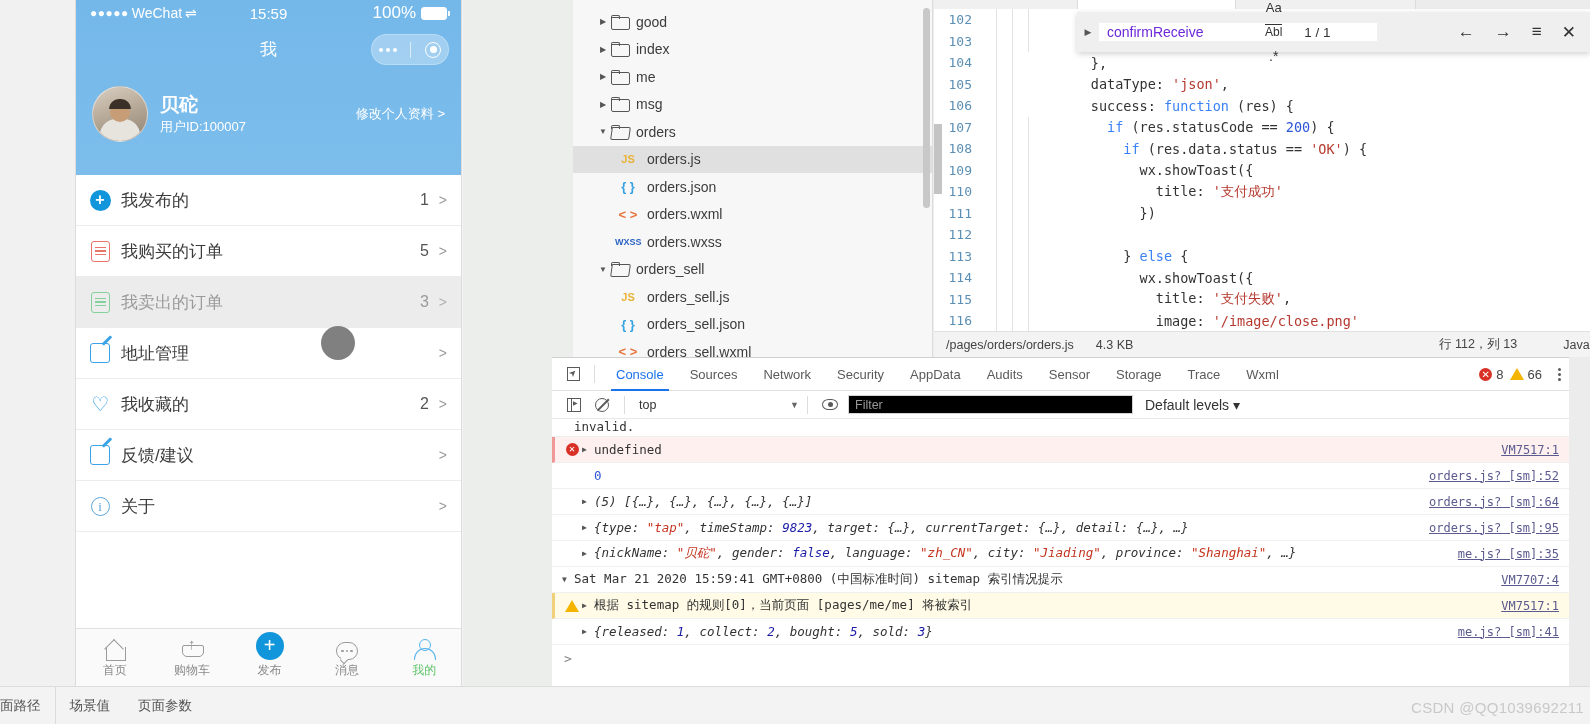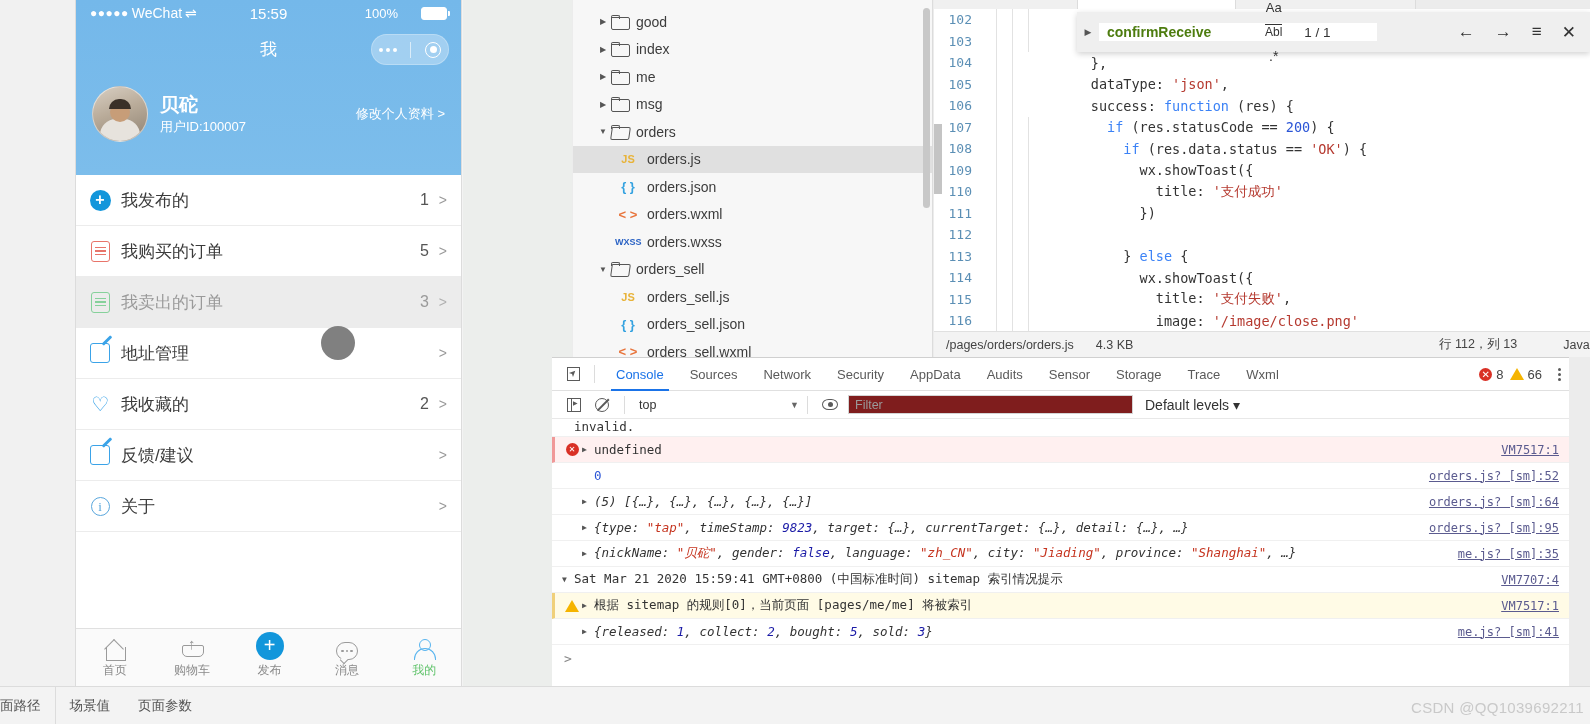--- a/index.html
+++ b/index.html
@@ -32,21 +32,21 @@
     position: relative; width: 100%; height: 175px;
     background: linear-gradient(#74b8ea, #7cbdeb);
   }
   .statusbar {
     display: flex; align-items: center; height: 26px; padding: 0 14px;
     color: #fff; font-size: 15px; position: relative;
   }
   .sb-dots { letter-spacing: .5px; font-size: 12px; }
   .sb-carrier { margin-left: 3px; font-size: 14px; }
   .sb-time { position: absolute; left: 0; right: 0; text-align: center; font-size: 15px; }
-  .sb-right { margin-left: auto; display: flex; align-items: center; gap: 23px; font-size: 13px; }
+  .sb-right { margin-left: auto; display: flex; align-items: center; gap: 5px; font-size: 17px; }
   .battery {
     width: 26px; height: 13px; border: 1.5px solid #fff; border-radius: 3px;
     position: relative; background: #fff; display: inline-block;
   }
   .battery:after {
     content: ""; position: absolute; right: -4px; top: 3px; width: 2px; height: 5px;
     background: #fff; border-radius: 0 1px 1px 0;
   }
   .navbar { position: relative; height: 46px; display: flex; align-items: center; justify-content: center; }
   .nav-title { color: #fff; font-size: 17px; }
@@ -175,21 +175,21 @@
 
   
   #findbar {
     position: absolute; left: 1077px; top: 12px; width: 513px; height: 40px;
     background: #efefef; box-shadow: 0 2px 6px rgba(0,0,0,.18);
     display: flex; align-items: center; z-index: 20;
   }
   .find-expand { width: 22px; text-align: center; font-size: 9px; color: #555; }
   .find-input {
     width: 278px; height: 18px; background: #fff; border: none; display: flex; align-items: center;
-    padding: 0 8px; font-size: 14px; color: #4d7c0f; font-weight: bold;
+    padding: 0 8px; font-size: 14px; color: #6d28d9;
   }
   .find-opts { display: flex; align-items: center; gap: 9px; margin-left: -112px; font-size: 13px; color: #333; flex-direction: column; }
   .opt-aa { font-size: 13px; }
   .opt-abl { font-size: 12px; border-top: 1.4px solid #333; padding-top: 0px; }
   .opt-re { font-size: 14px; }
   .find-count { margin-left: 22px; font-size: 13.5px; color: #333; }
   .find-actions { margin-left: auto; display: flex; align-items: center; gap: 20px; padding-right: 14px; font-size: 17px; color: #333; }
 
   
   #devtools {
@@ -215,21 +215,21 @@
   .fb-icon { width: 28px; display: flex; align-items: center; justify-content: center; color: #5a5a5a; }
   .sidebar-toggle { width: 14px; height: 14px; border: 1.4px solid #5a5a5a; position: relative; }
   .sidebar-toggle:before { content: ""; position: absolute; left: 3px; top: 0; bottom: 0; width: 1.4px; background: #5a5a5a; }
   .sidebar-toggle:after { content: "▶"; position: absolute; left: 5px; top: 0px; font-size: 6px; color: #5a5a5a; }
   .noentry { width: 14px; height: 14px; border: 1.5px solid #5a5a5a; border-radius: 50%; position: relative; }
   .noentry:after { content: ""; position: absolute; left: -1px; top: 5px; width: 16px; height: 1.5px; background: #5a5a5a; transform: rotate(-45deg); }
   .ctx-select { display: flex; align-items: center; width: 160px; font-size: 12.5px; color: #333; margin-left: 6px; }
   .ctx-select .caret { margin-left: auto; font-size: 9px; color: #666; }
   .eye { width: 16px; height: 11px; border: 1.4px solid #5a5a5a; border-radius: 50% 50% 50% 50% / 60% 60% 60% 60%; display: flex; align-items: center; justify-content: center; }
   .eye i { width: 5px; height: 5px; border-radius: 50%; background: #5a5a5a; display: block; }
-  .filter-input { width: 285px; height: 19px; border: 1px solid #d4d4d4; background: #7f1d1d; font-size: 12.5px; color: #9a9a9a; padding: 0 6px; display: flex; align-items: center; margin-left: 4px; }
+  .filter-input { width: 285px; height: 19px; border: 1px solid #d4d4d4; background: #000000; font-size: 12.5px; color: #9a9a9a; padding: 0 6px; display: flex; align-items: center; margin-left: 4px; }
   .levels { margin-left: 12px; font-size: 14px; color: #333; }
 
   .console-body { position: relative; height: 267px; overflow: hidden; font-family: "DejaVu Sans Mono", monospace; font-size: 12.5px; }
   .c-row { display: flex; align-items: center; min-height: 26px; border-bottom: 1px solid #f0f0f0; padding-left: 10px; position: relative; }
   .c-row.err { background: #fff0f0; border-left: 3px solid #f09898; padding-left: 7px; }
   .c-row.warn { background: #fffbe6; border-left: 3px solid #f0d07a; padding-left: 7px; }
   .c-row.grp { border-bottom: 1px solid #f0f0f0; }
   .c-ico { width: 20px; flex: none; display: flex; align-items: center; justify-content: center; }
   .c-err-ico { width: 13px; height: 13px; border-radius: 50%; background: #d93025; color: #fff; font-size: 10px; line-height: 12px; text-align: center; font-weight: bold; }
   .c-warn-ico { width: 0; height: 0; border-left: 7px solid transparent; border-right: 7px solid transparent; border-bottom: 12px solid #f5b400; }

